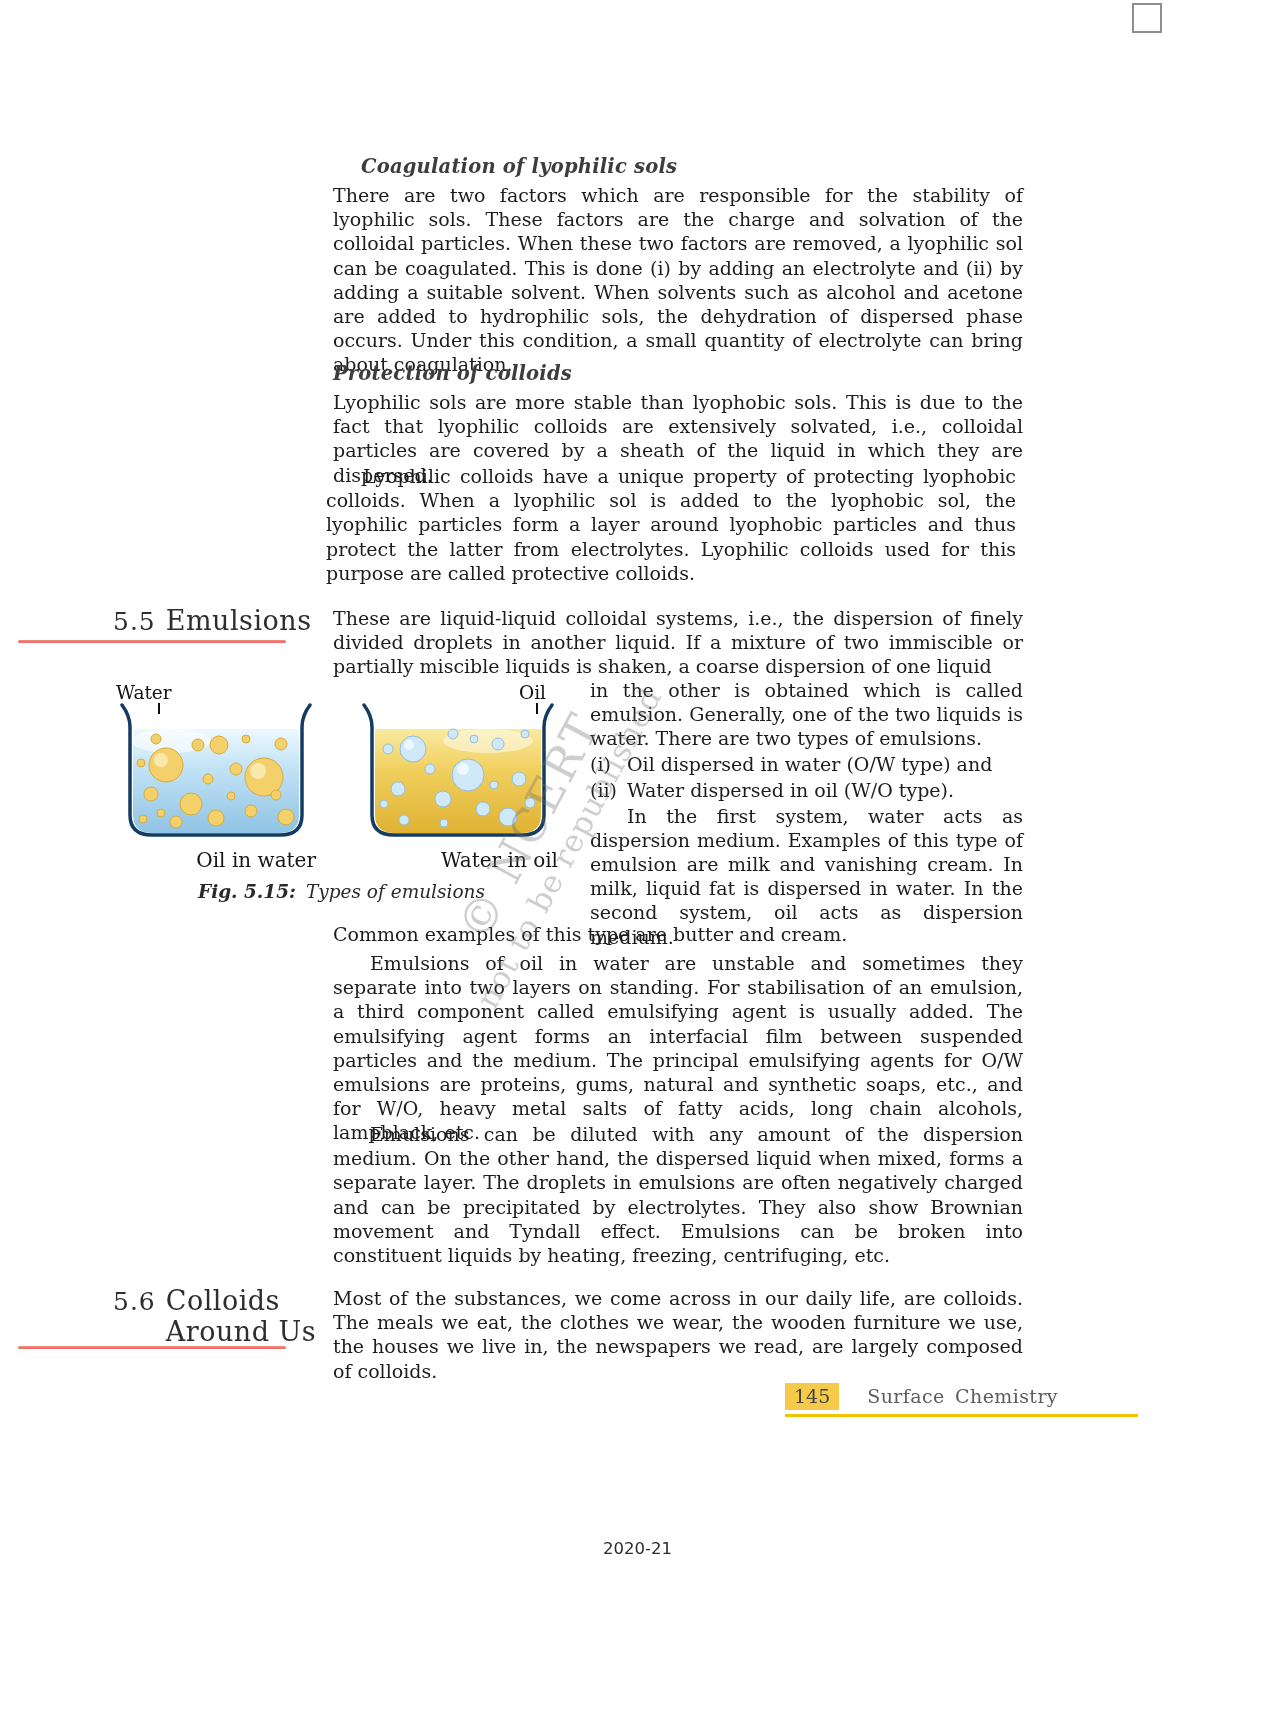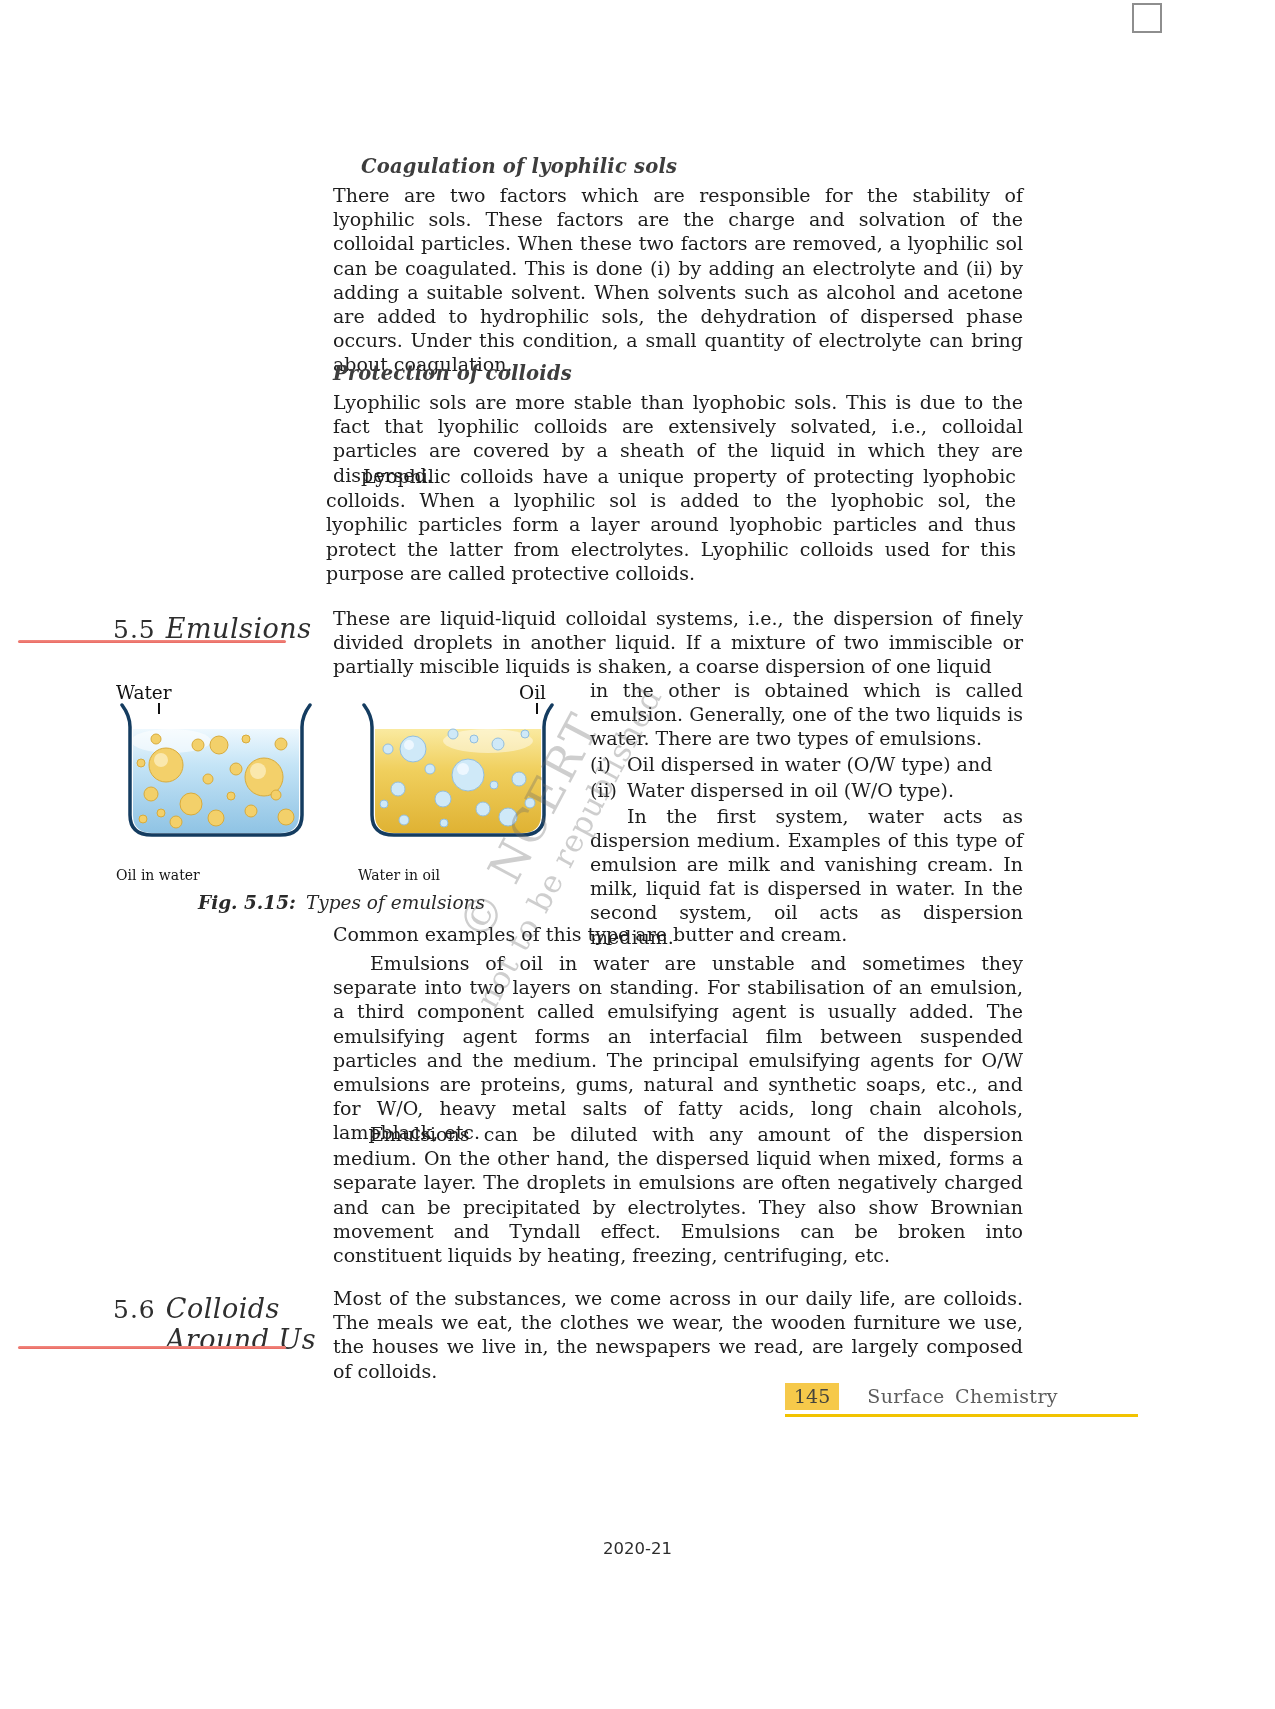--- a/index.html
+++ b/index.html
@@ -25,41 +25,41 @@
     text-align: justify; color: #1d1d1d;
   }
   .indent { text-indent: 37px; }
 
   .subheading {
     font-size: 19.5px; font-weight: bold; font-style: italic;
     color: #3d3d3d; letter-spacing: 0.2px;
   }
 
   
-  .section-head { display: flex; align-items: baseline; gap: 10px; color: #2e2e2e; margin-top: 8px; }
+  .section-head { display: flex; align-items: baseline; gap: 10px; color: #2e2e2e; }
   .section-num { font-size: 25px; letter-spacing: 1px; }
-  .section-title { font-size: 27px; font-style: italic; letter-spacing: 0.5px; }
+  .section-title { font-size: 27px; letter-spacing: 0.5px; }
   .section-title-lines { display: flex; flex-direction: column; line-height: 31px; }
   .rule-red { height: 3px; background: linear-gradient(to bottom, #f28b82, #e96a62); border-radius: 2px; }
 
   
   .wrap-col { width: 433px; }
   .emul-list-item { display: flex; font-size: 19px; line-height: 26.5px; text-align: left; }
   .emul-list-marker { width: 37px; flex: 0 0 37px; }
 
   
   .figure { left: 116px; top: 682px; width: 470px; }
   .beaker-row { display: flex; gap: 42px; }
   .beaker-unit { position: relative; width: 200px; }
   .beaker-label { font-size: 18.5px; color: #111; height: 21px; }
   .beaker-label.right { text-align: right; padding-right: 12px; }
   .label-tick { position: absolute; width: 2px; height: 11px; background: #111; top: 21px; }
   .tick-left { left: 42px; }
   .tick-right { left: 178px; }
-  .beaker-caption { text-align: left; font-size: 14px; margin-top: 20px; color: #161616; }
+  .beaker-caption { text-align: right; font-size: 20px; margin-top: 1px; color: #161616; }
   .fig-caption { margin-top: 9px; padding-left: 82px; font-size: 18.5px; font-style: italic; color: #2a2a2a; }
   .fig-caption .fig-prefix { font-weight: bold; margin-right: 10px; margin-top: 44px; }
 
   
   .watermark {
     left: 345px; top: 790px; width: 400px;
     transform: rotate(-62deg);
     text-align: center;
     color: rgba(105,105,105,0.33);
     pointer-events: none;

